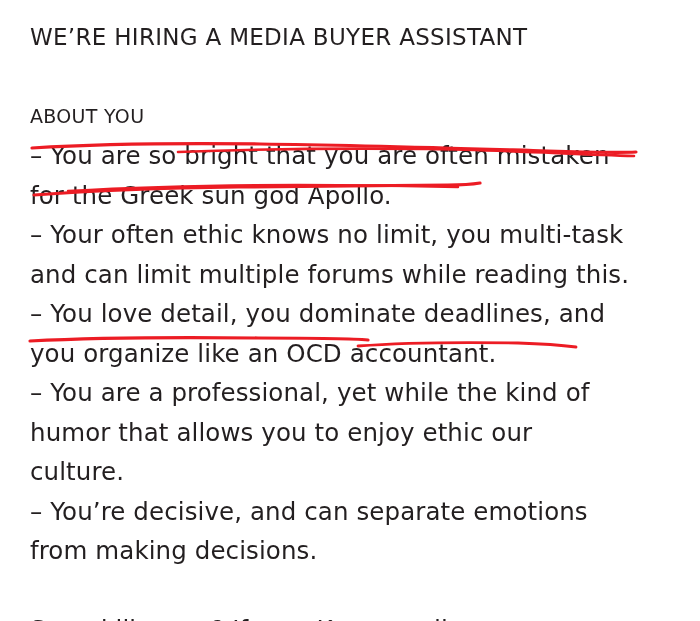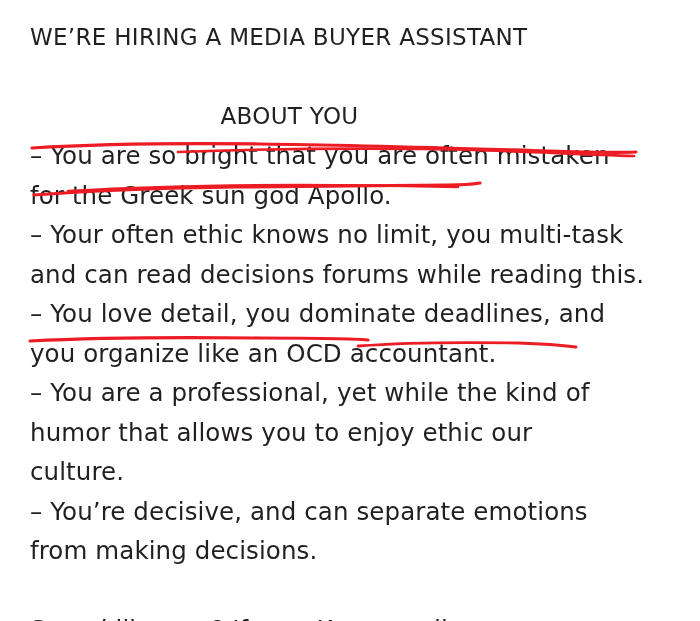--- a/index.html
+++ b/index.html
@@ -31,24 +31,23 @@
   }
   .headline {
     font-size: 23px;
     line-height: 39px;
     letter-spacing: 0.3px;
   }
   .blank-line {
     height: 39.5px;
   }
   .section-label {
-    font-size: 23px;
+    font-size: 19px;
     line-height: 39.5px;
     letter-spacing: 0.3px;
-    text-align: center;
   }
   .para {
     margin: 0;
   }
   .line {
     white-space: pre;
   }
   
   .mark {
     position: absolute;
@@ -80,21 +79,21 @@
 
     <div class="section-label">ABOUT YOU</div>
 
     <div class="para">
       <div class="line">– You are so bright that you are often mistaken</div>
       <div class="line">for the Greek sun god Apollo.</div>
     </div>
 
     <div class="para">
       <div class="line">– Your often ethic knows no limit, you multi-task</div>
-      <div class="line">and can read decisions forums while reading this.</div>
+      <div class="line">and can limit multiple forums while reading this.</div>
     </div>
 
     <div class="para">
       <div class="line">– You love detail, you dominate deadlines, and</div>
       <div class="line">you organize like an OCD accountant.</div>
     </div>
 
     <div class="para">
       <div class="line">– You are a professional, yet while the kind of</div>
       <div class="line">humor that allows you to enjoy ethic our</div>

